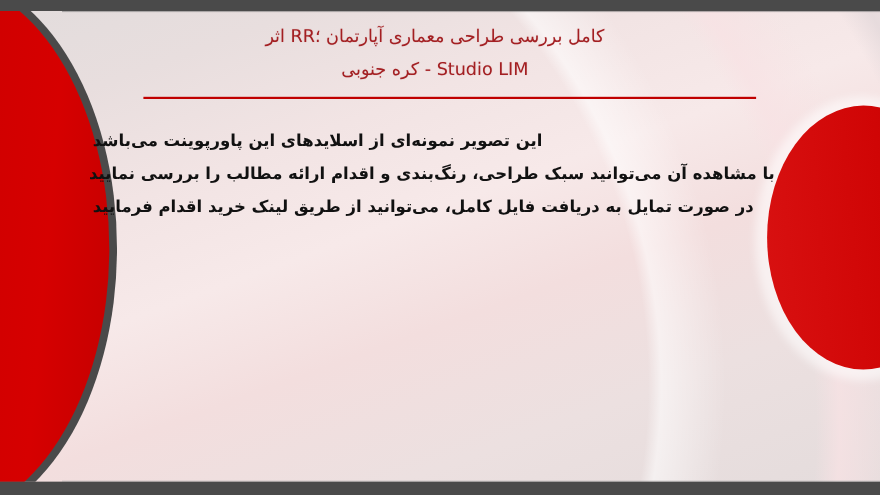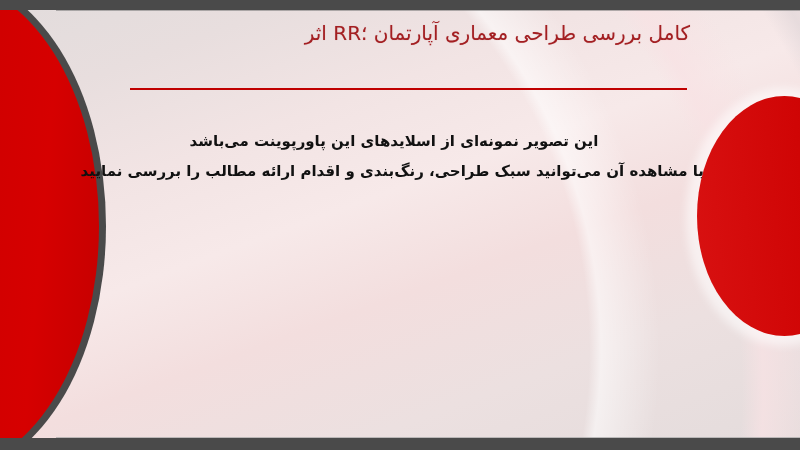--- a/index.html
+++ b/index.html
@@ -108,44 +108,43 @@
   .title-block {
     position: absolute;
     right: 110px;
     top: 8px;
     width: 590px;
     text-align: center;
     direction: rtl;
   }
   .title-line {
     color: #a31f22;
-    font-size: 20px;
+    font-size: 16px;
     line-height: 30px;
     font-weight: 400;
     white-space: nowrap;
     text-shadow: 0 0 1px rgba(163,31,34,.25);
-    text-align: right;
   }
   .title-rule {
     position: absolute;
     left: 130px;
     top: 78px;
     width: 557px;
     height: 2px;
     background: #c00000;
   }
 
   
   .body-block {
     position: absolute;
     right: 96px;
-    top: 116px;
+    top: 103px;
     width: 620px;
     direction: rtl;
-    text-align: center;
+    text-align: left;
   }
   .body-line {
     color: #111111;
     font-size: 15px;
     line-height: 30px;
     font-weight: 700;
     white-space: nowrap;
   }
 
   
@@ -189,26 +188,28 @@
     </div>
 
     <div class="right-blob-halo"></div>
     <div class="right-blob"></div>
 
     <div class="left-blob-outline"></div>
     <div class="left-blob"></div>
 
     <div class="title-block">
       <div class="title-line">کامل بررسی طراحی معماری آپارتمان ؛RR اثر</div>
+      <div class="title-line">Studio LIM - کره جنوبی</div>
     </div>
     <div class="title-rule"></div>
 
     <div class="body-block">
       <div class="body-line">این تصویر نمونه‌ای از اسلایدهای این پاورپوینت می‌باشد</div>
       <div class="body-line">با مشاهده آن می‌توانید سبک طراحی، رنگ‌بندی و اقدام ارائه مطالب را بررسی نمایید</div>
+      <div class="body-line">در صورت تمایل به دریافت فایل کامل، می‌توانید از طریق لینک خرید اقدام فرمایید</div>
     </div>
 
     <div class="panel-hairline-top"></div>
     <div class="panel-hairline-bottom"></div>
   </div>
 
   <div class="frame-top"></div>
   <div class="frame-bottom"></div>
 </div>
 

